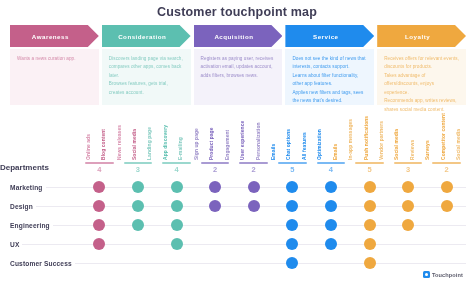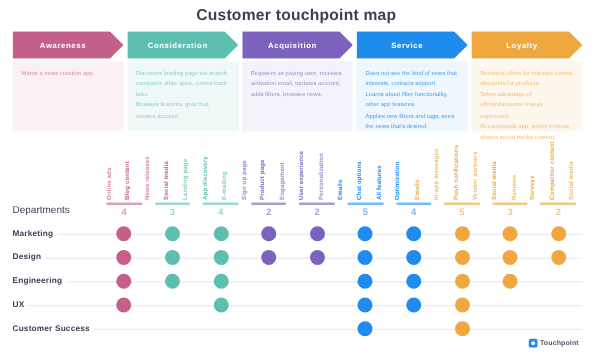--- a/index.html
+++ b/index.html
@@ -51,21 +51,21 @@
     transform-origin:left bottom;
     transform:rotate(-90deg) translateY(50%);
     white-space:nowrap;font-style:normal;
     font-size:4.9px;font-weight:700;letter-spacing:.1px;
   }
 
   
   .matrix{position:absolute;left:0;top:160px;width:474px;height:112px;}
   .m-head{position:absolute;left:0;top:0;width:474px;height:18px;}
   .dept-title{
-    position:absolute;left:10px;top:3px;font-size:8px;font-weight:400;color:#3f3d56;
+    position:absolute;left:0;top:3px;font-size:8px;font-weight:700;color:#3f3d56;
   }
   .col{position:absolute;top:0;width:38.6px;height:112px;}
   .col-rule{position:absolute;top:2px;left:5px;width:28.6px;height:1.6px;border-radius:1px;}
   .col-count{
     position:absolute;top:5px;left:0;width:38.6px;text-align:center;
     font-size:7.5px;font-weight:700;
   }
   .rows{position:absolute;left:0;top:18px;width:474px;height:94px;}
   .row{position:relative;height:18.8px;}
   .row-line{

